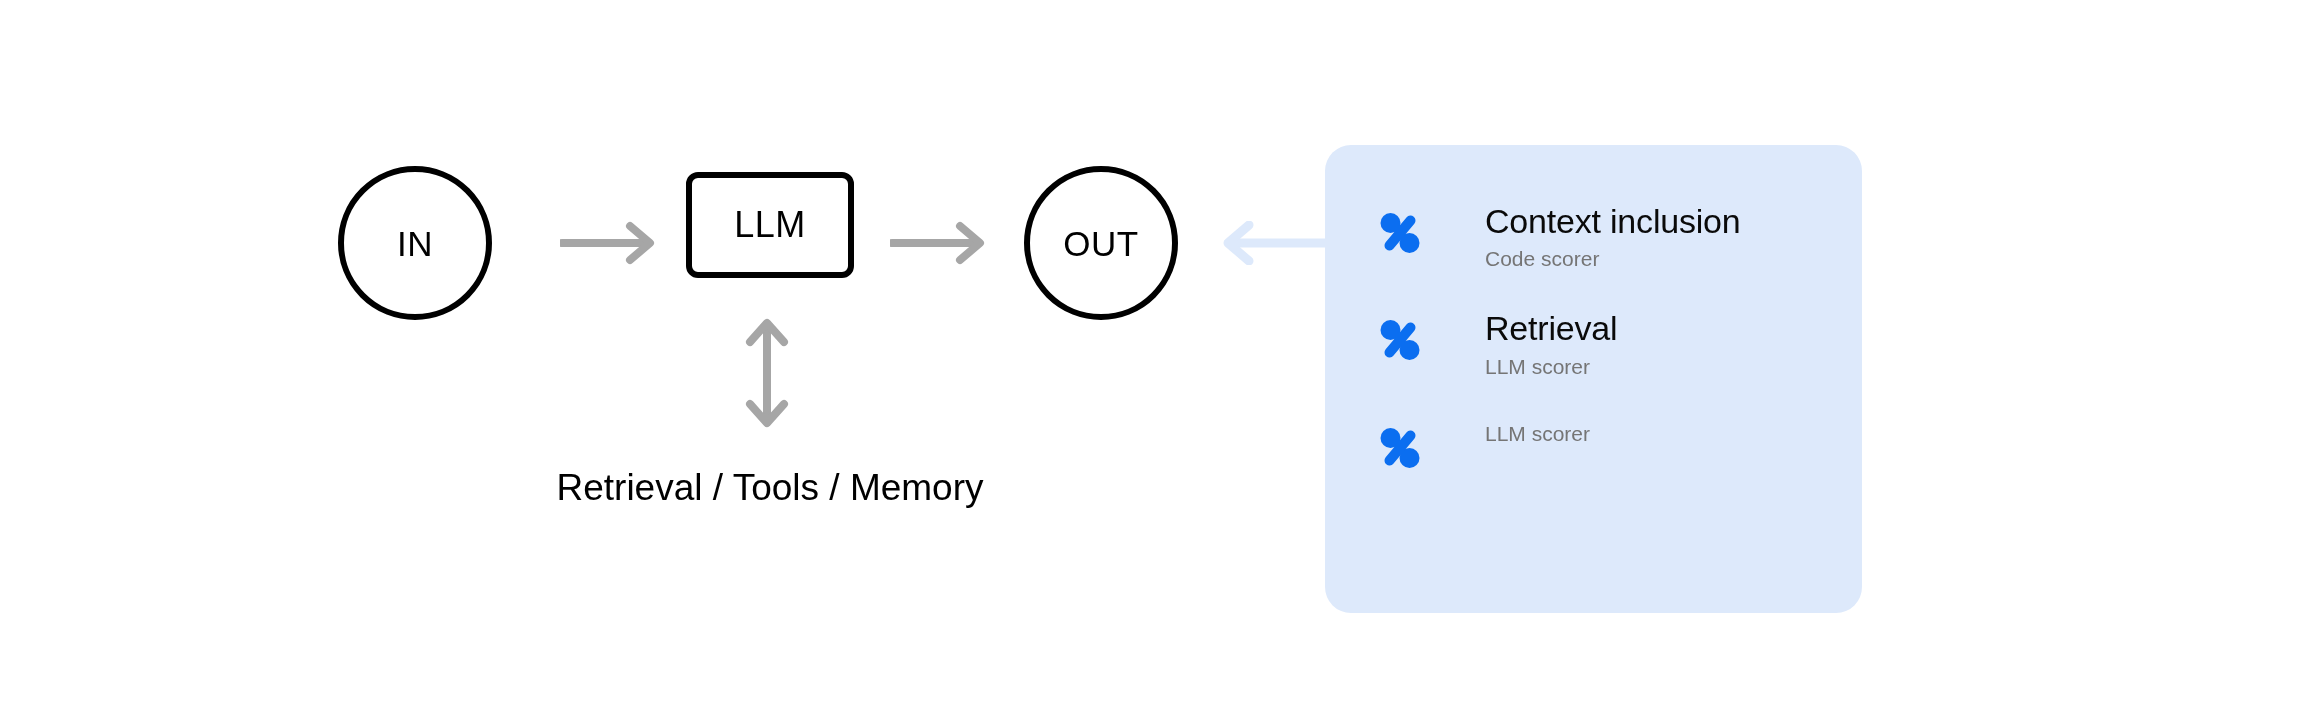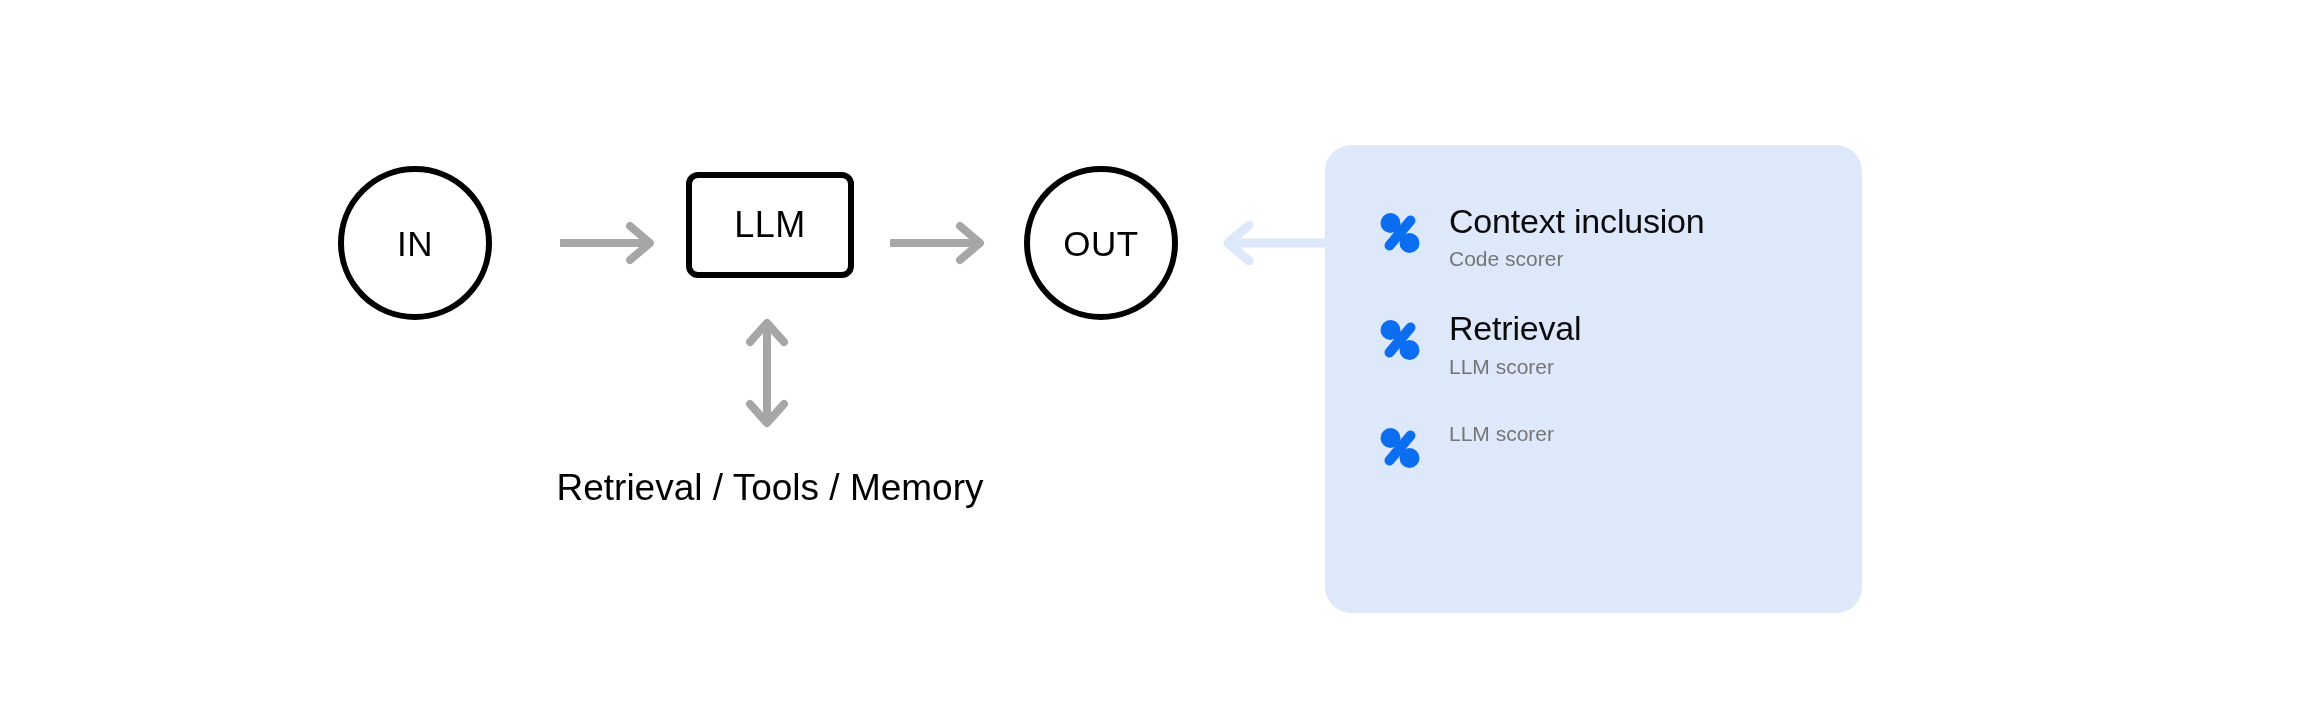--- a/index.html
+++ b/index.html
@@ -114,21 +114,21 @@
   }
   .scorer-row:last-child { margin-bottom: 0; }
 
   .scorer-icon {
     width: 46px;
     height: 46px;
     flex: 0 0 46px;
     margin-top: 9px;
     margin-right: 26px;
   }
-  .scorer-text { display: flex; flex-direction: column; }
+  .scorer-text { display: flex; flex-direction: column; margin-left: 36px; }
   .scorer-title {
     font-size: 34px;
     color: #0a0a0a;
     line-height: 1.18;
     letter-spacing: -0.2px;
   }
   .scorer-sub {
     font-size: 21px;
     color: #757575;
     line-height: 1.3;

